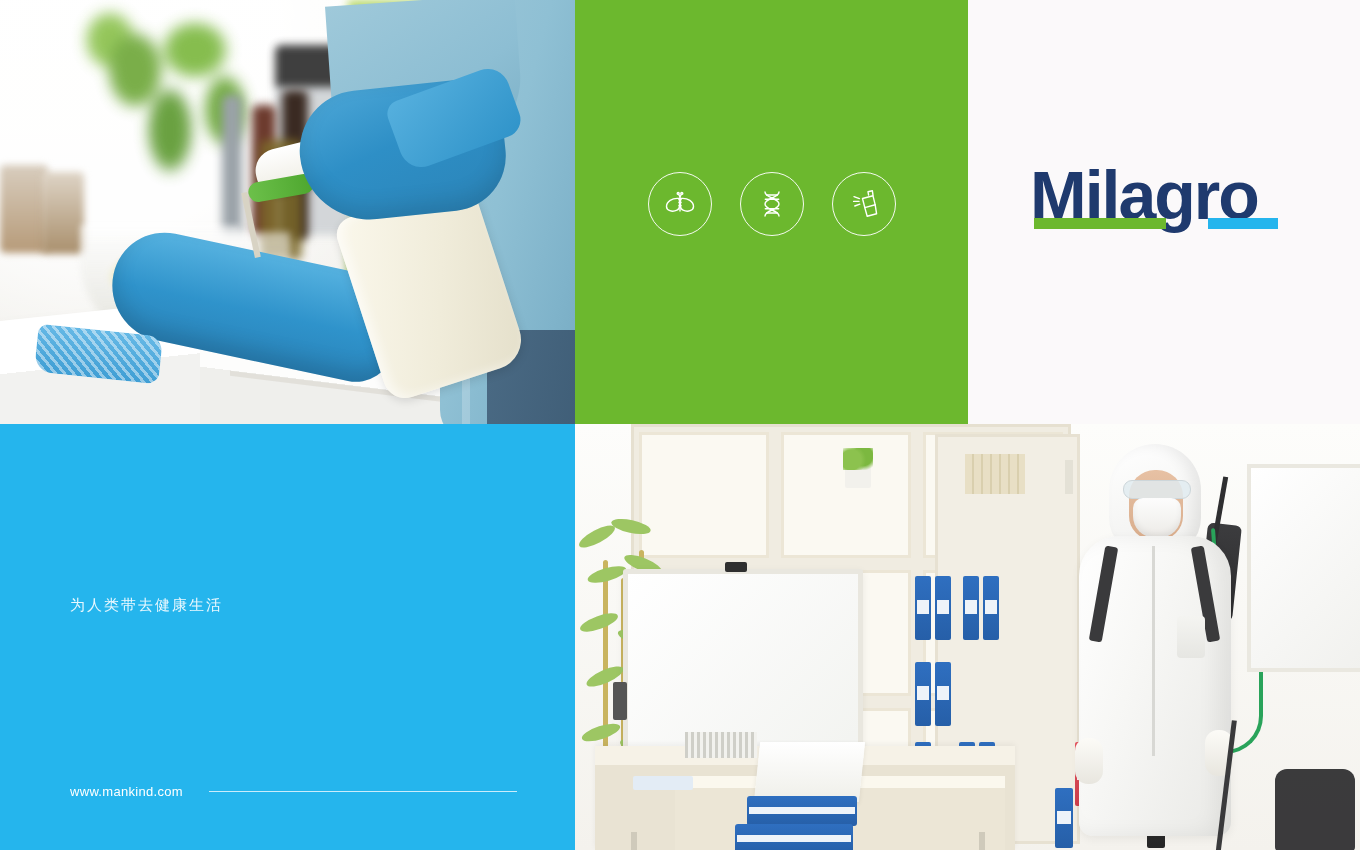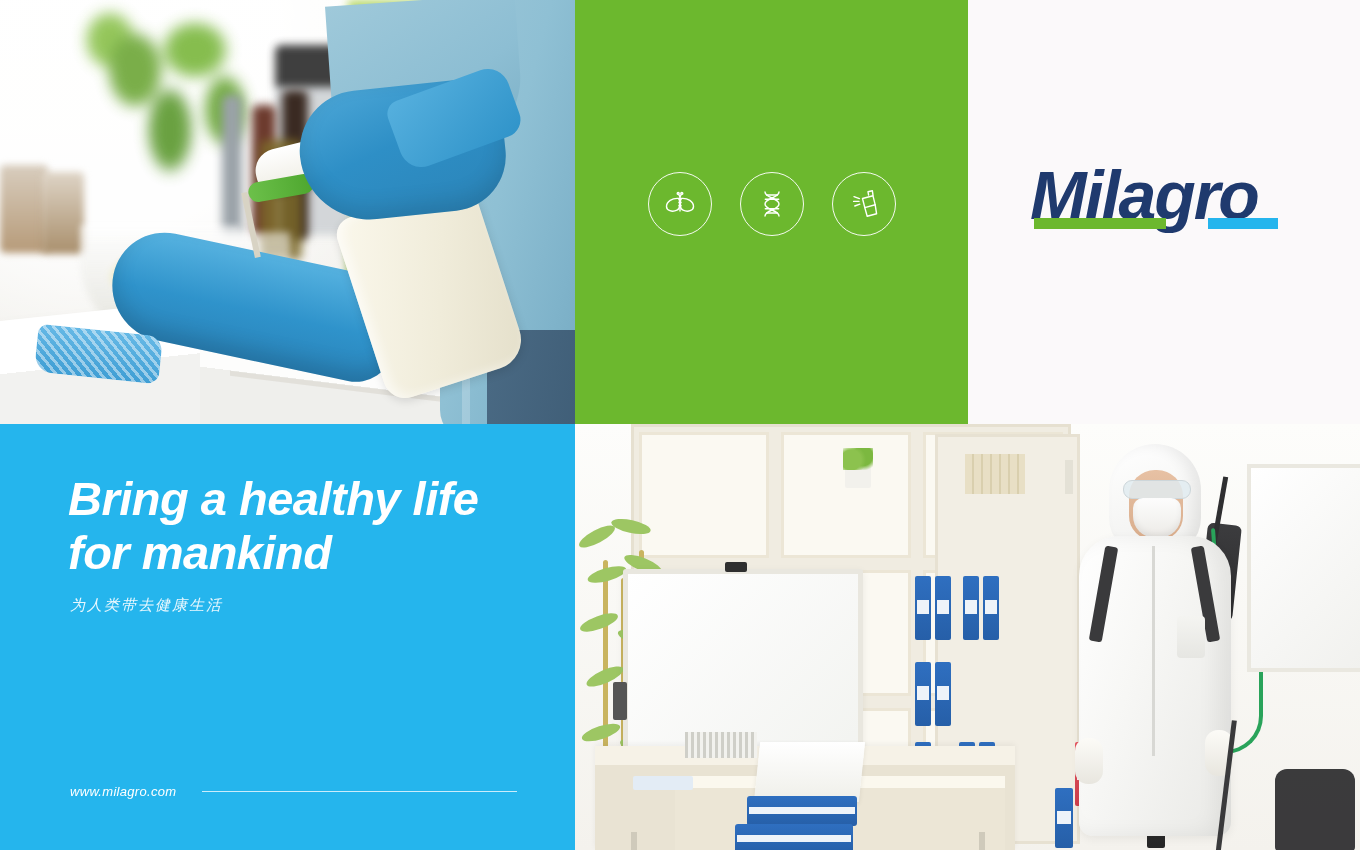--- a/index.html
+++ b/index.html
@@ -7,21 +7,20 @@
     padding: 0;
     background: #ffffff;
   }
   .slide {
     position: relative;
     width: 1360px;
     height: 850px;
     overflow: hidden;
     background: #a21caf;
     font-family: "Liberation Sans", sans-serif;
-    font-style: italic;
   }
 
   
   .photo-kitchen {
     position: absolute;
     left: 0; top: 0;
     width: 575px; height: 424px;
     overflow: hidden;
     background: #f3f1ee;
   }
@@ -493,27 +492,23 @@
     <div class="logo-wrap">
       <div class="logo-word">Milagro</div>
       <div class="logo-bars">
         <span class="logo-bar-green"></span>
         <span class="logo-bar-blue"></span>
       </div>
     </div>
   </div>
 
   <div class="cyan-panel">
-    <h1 class="headline">
-      <span>Bring a healthy life</span><br>
-      <span>for mankind</span>
-    </h1>
     <p class="subhead">为人类带去健康生活</p>
     <div class="footer-row">
-      <span class="footer-url">www.milagro.com</span>
+      <span class="footer-url">www.mankind.com</span>
       <span class="footer-line"></span>
     </div>
   </div>
 
   <div class="photo-office">
     <div class="po-bg"></div>
 
     <div class="po-shelf">
       <div class="cell" style="left:8px;  top:8px;  width:130px; height:126px;"></div>
       <div class="cell" style="left:150px; top:8px;  width:130px; height:126px;"></div>

